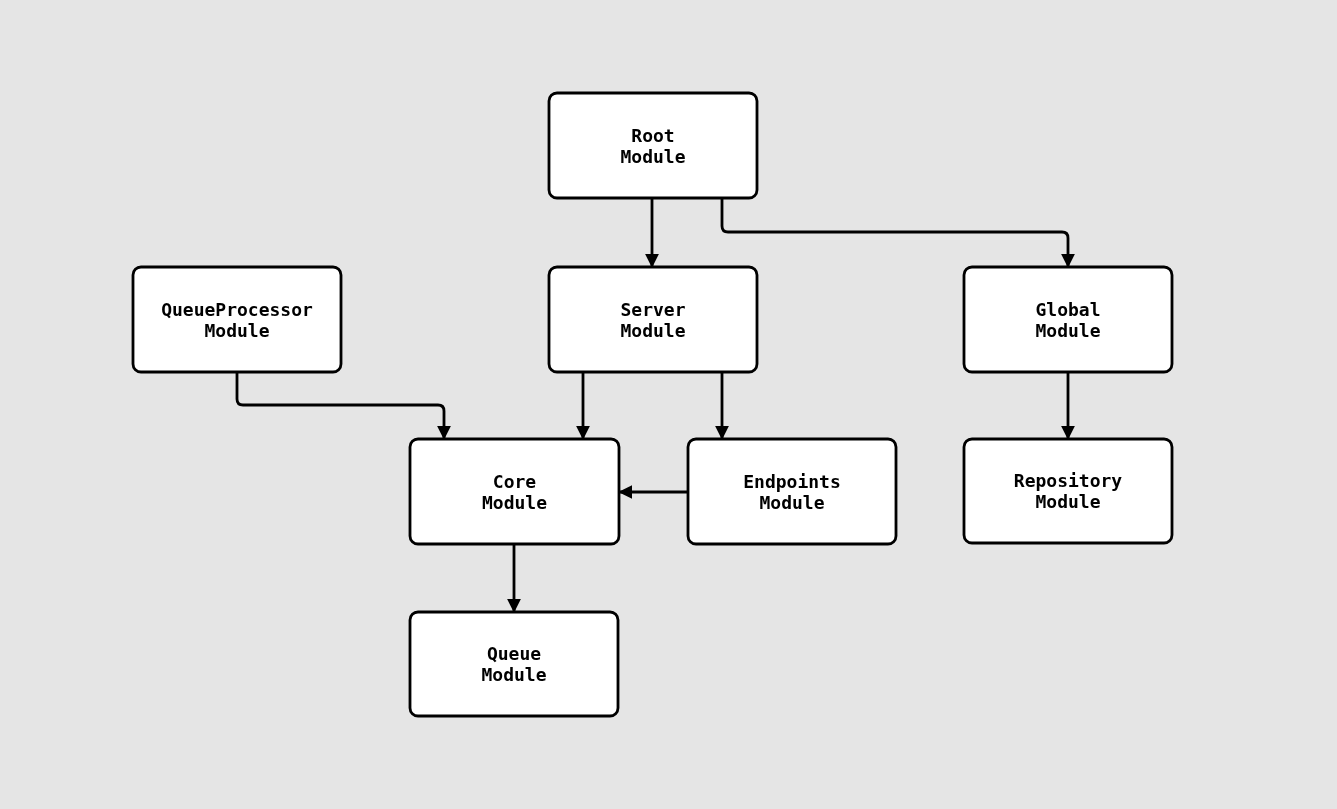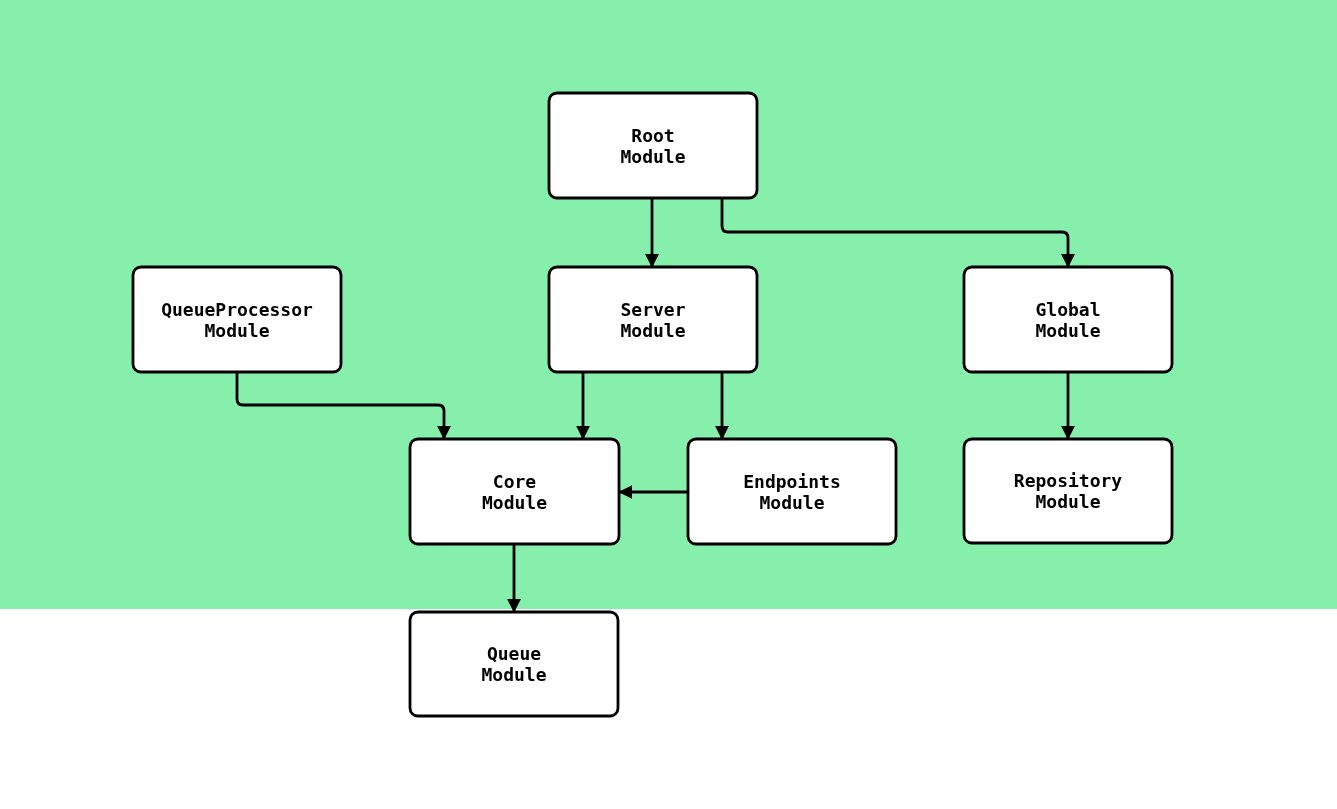--- a/index.html
+++ b/index.html
@@ -6,22 +6,22 @@
     margin: 0;
     padding: 0;
     background: #ffffff;
     width: 1337px;
     height: 809px;
     overflow: hidden;
   }
   .diagram-wrap {
     position: relative;
     width: 1337px;
-    height: 609px;
-    background: #86efac;
+    height: 809px;
+    background: #e5e5e5;
     text-decoration: underline;
   }
   svg text {
     font-family: "DejaVu Sans Mono", "Liberation Mono", monospace;
     font-weight: 700;
     font-size: 18px;
     fill: #000000;
   }
   .node-rect {
     fill: #ffffff;

